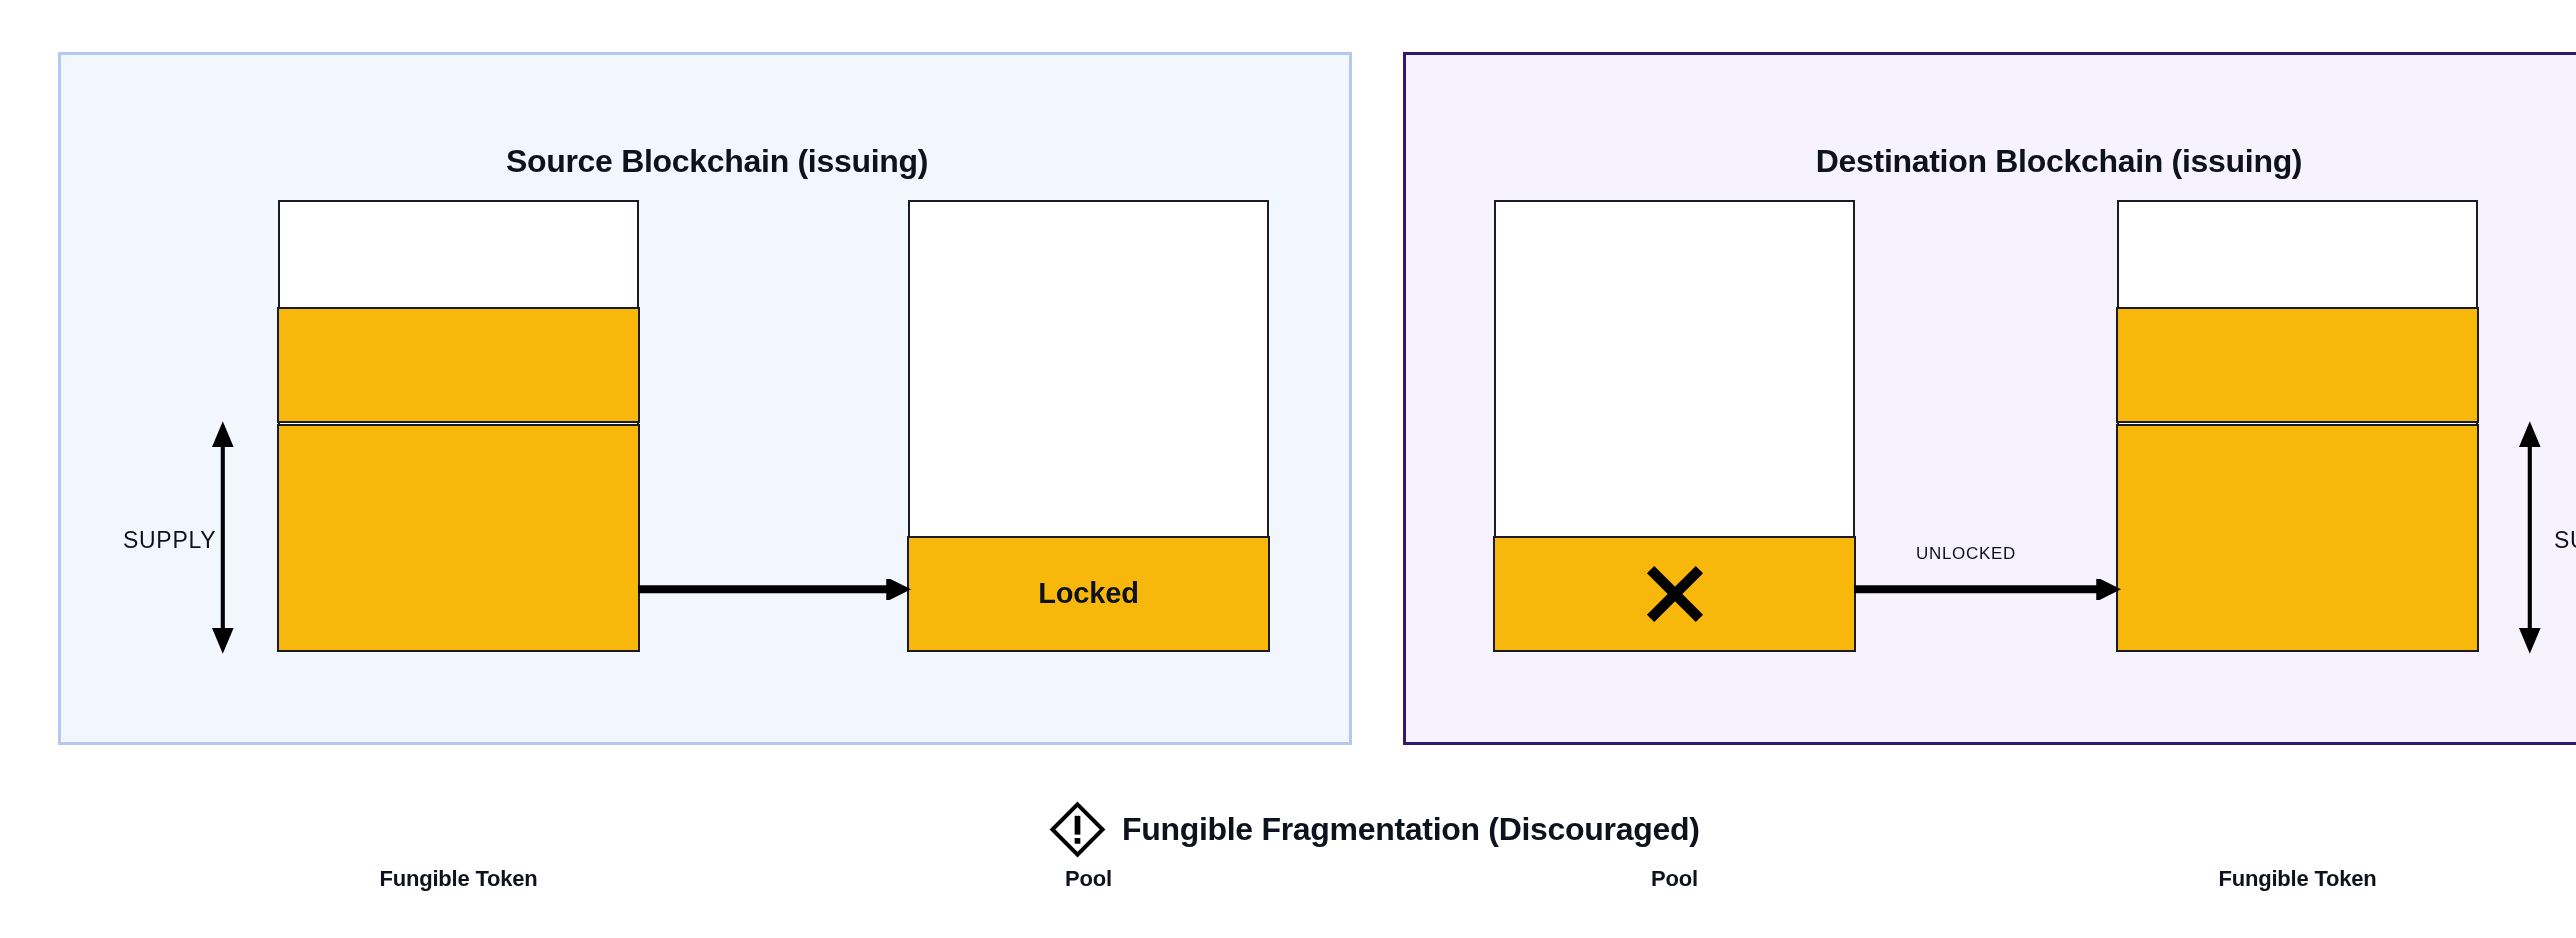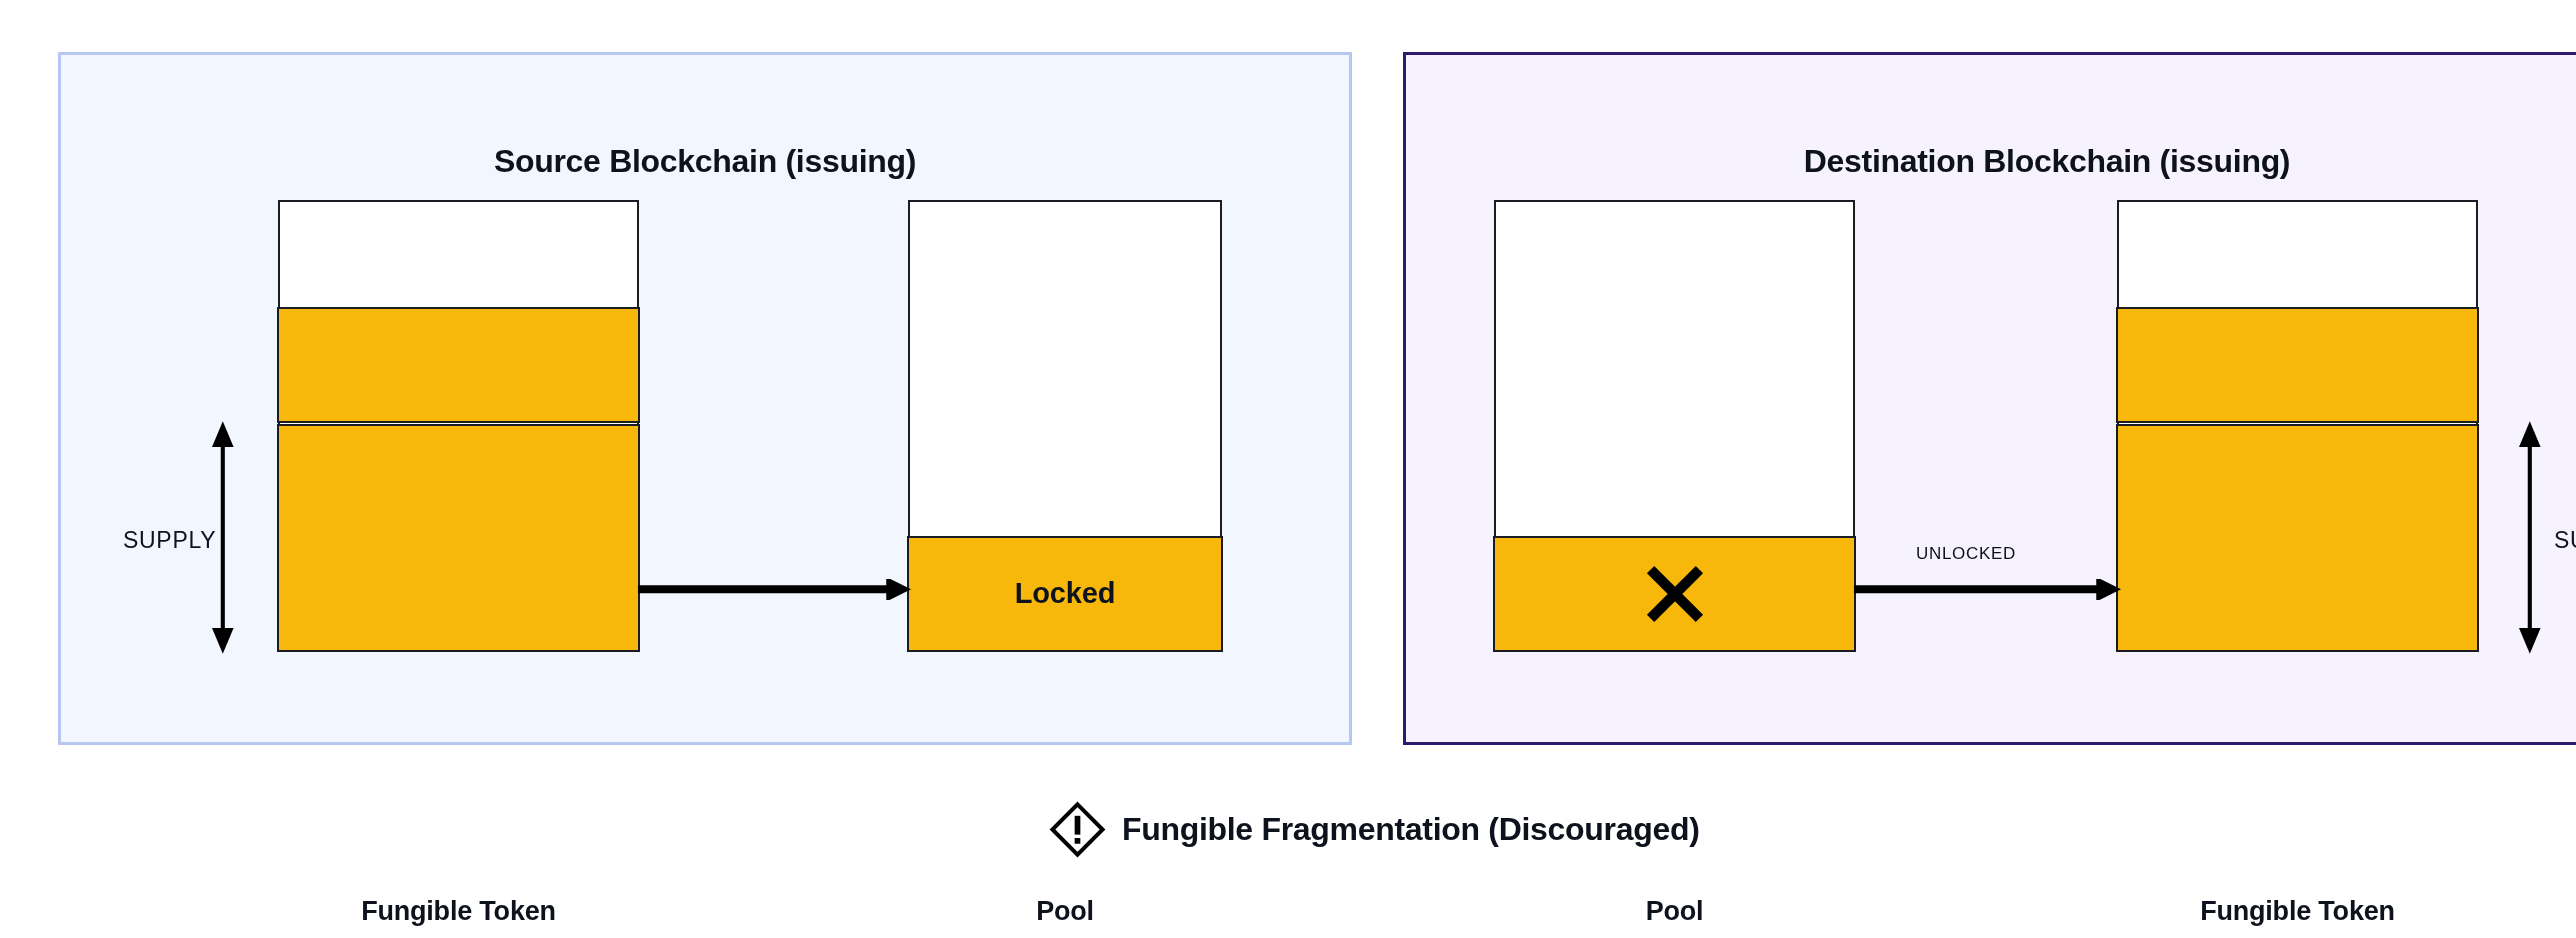--- a/index.html
+++ b/index.html
@@ -41,20 +41,21 @@
   .panel-title {
     position: absolute;
     top: 88px;
     left: 0;
     width: 100%;
     text-align: center;
     font-size: 32px;
     font-weight: 700;
     letter-spacing: -0.3px;
     color: #0D121C;
+    padding-left: 12px;
   }
 
   
   .col {
     position: absolute;
     top: 200px;
   }
   .bar {
     position: relative;
     width: 100%;
@@ -91,33 +92,33 @@
     position: absolute;
     left: 50%;
     top: 50%;
     transform: translate(-50%, -50%);
     width: 61px;
     height: 61px;
   }
 
   .col-caption {
     position: absolute;
-    top: 696px;
+    top: 666px;
     left: -62px;
     right: -62px;
     text-align: center;
-    font-size: 27px;
+    font-size: 22px;
     font-weight: 700;
     letter-spacing: -0.2px;
     color: #0D121C;
   }
 
   
   .col-src-token { left: 278px;  width: 361px; }
-  .col-src-pool  { left: 908px; width: 314px; }
+  .col-src-pool  { left: 908px; width: 361px; }
   .col-dst-token { left: 2117px; width: 361px; }
   .col-dst-pool  { left: 1494px; width: 361px; }
 
   
   .supply-arrow {
     position: absolute;
     top: 421px;
     width: 21.6px;
     height: 233px;
   }

